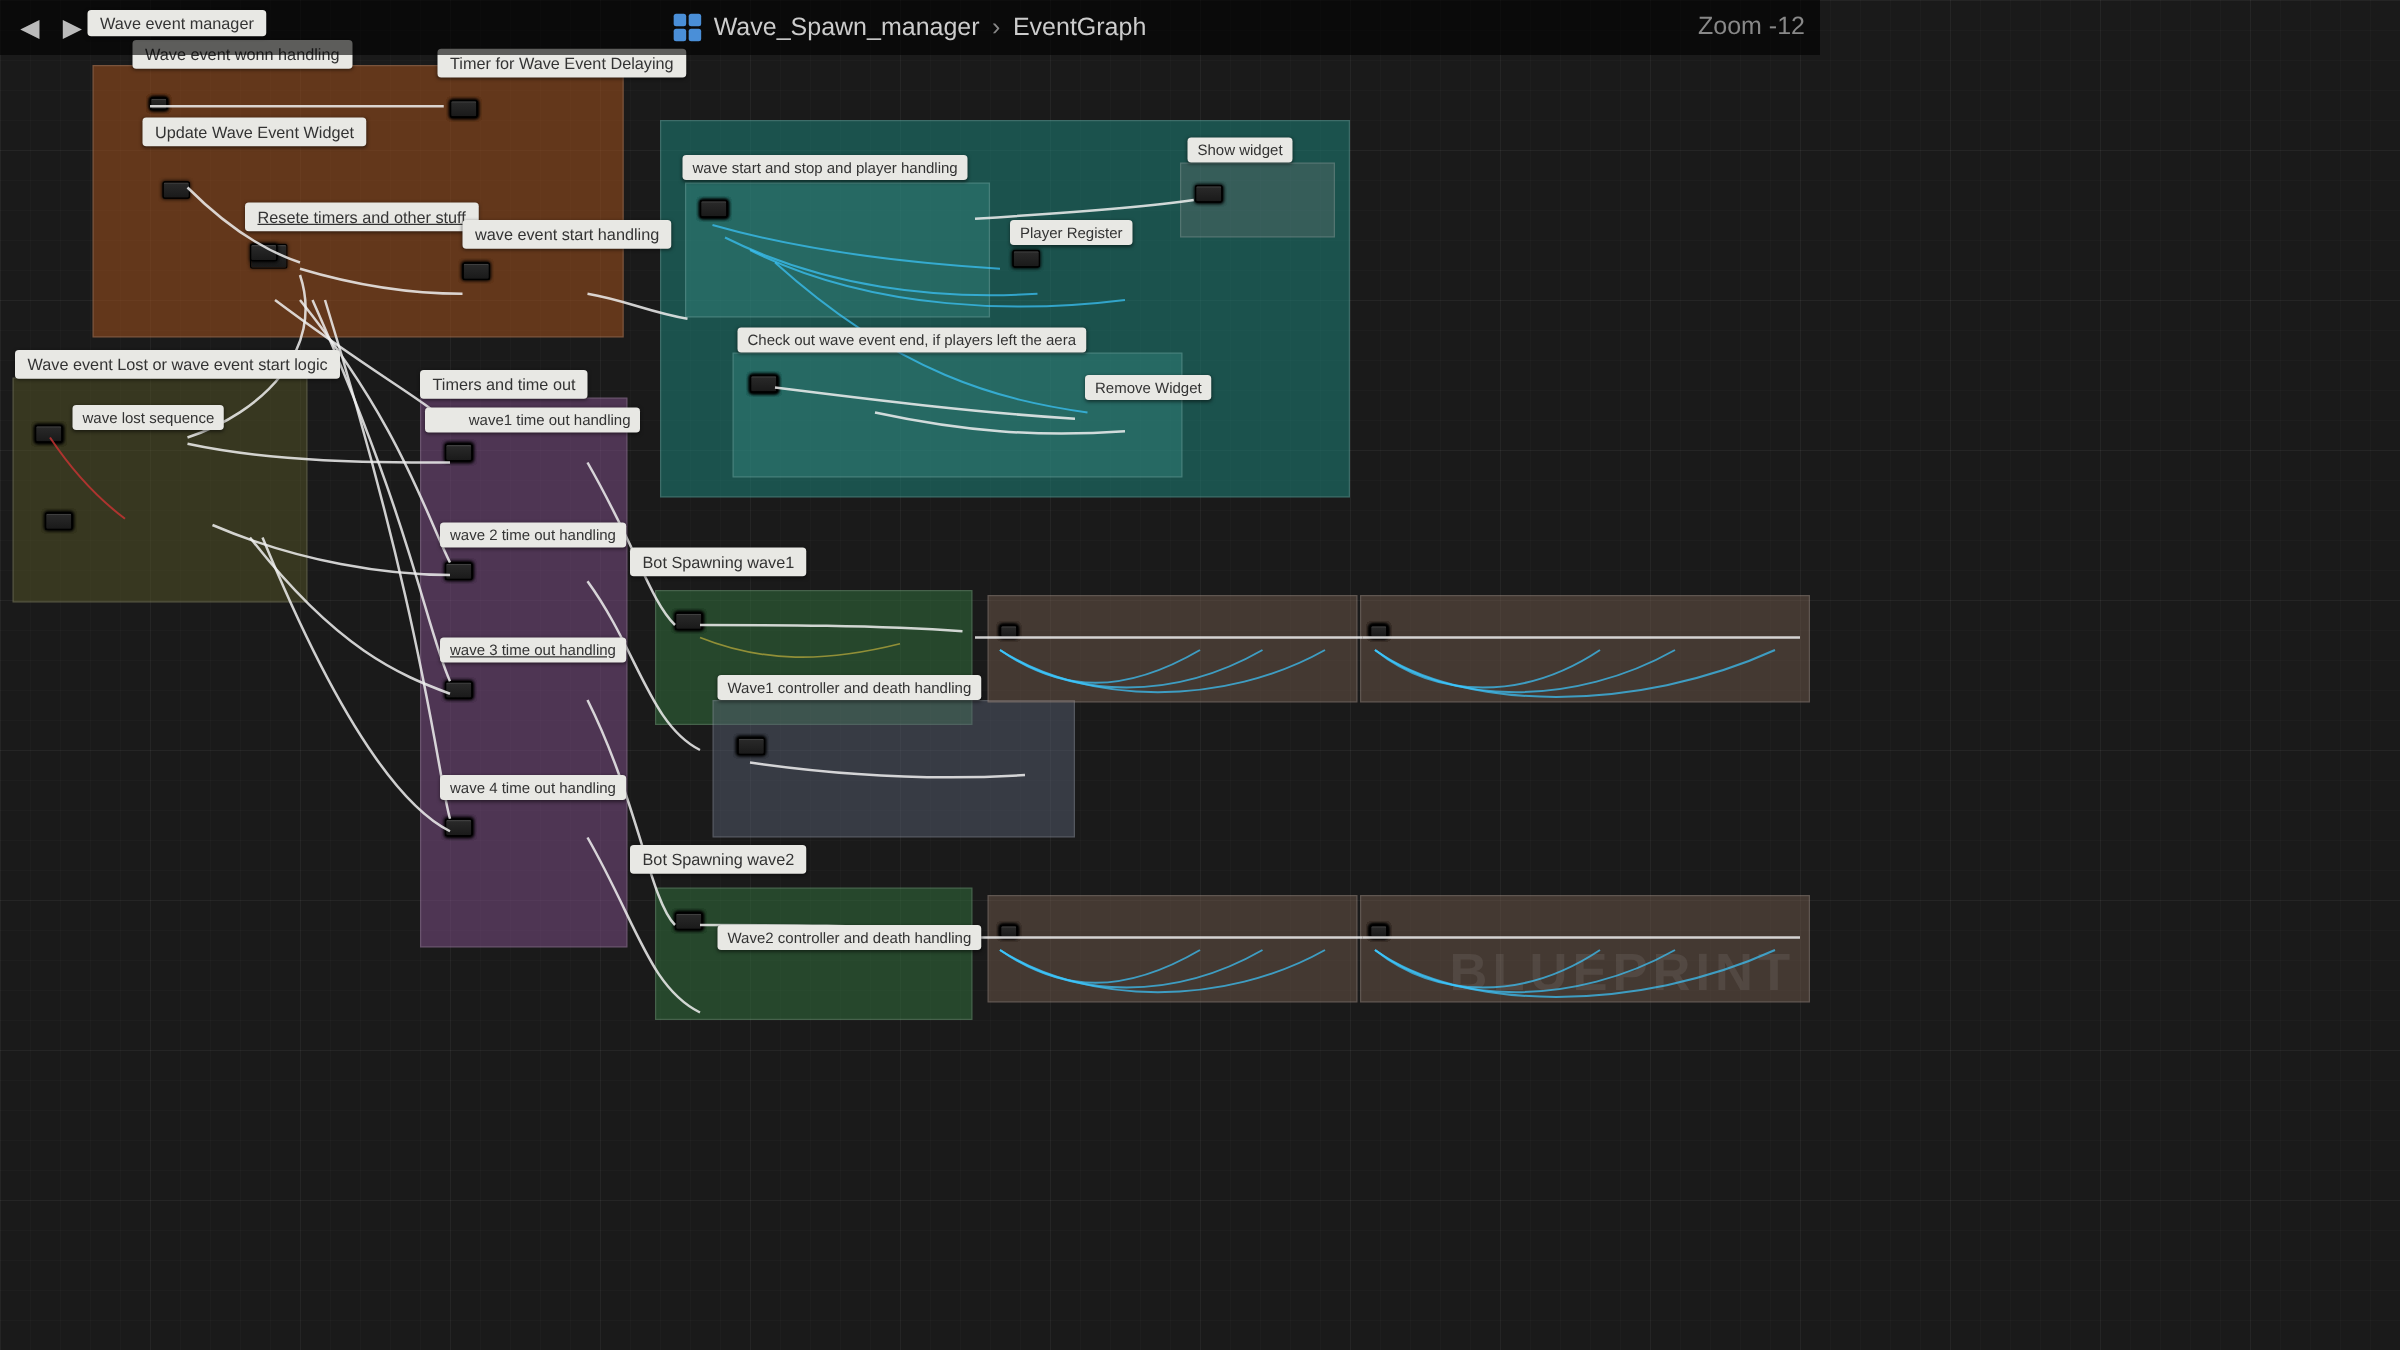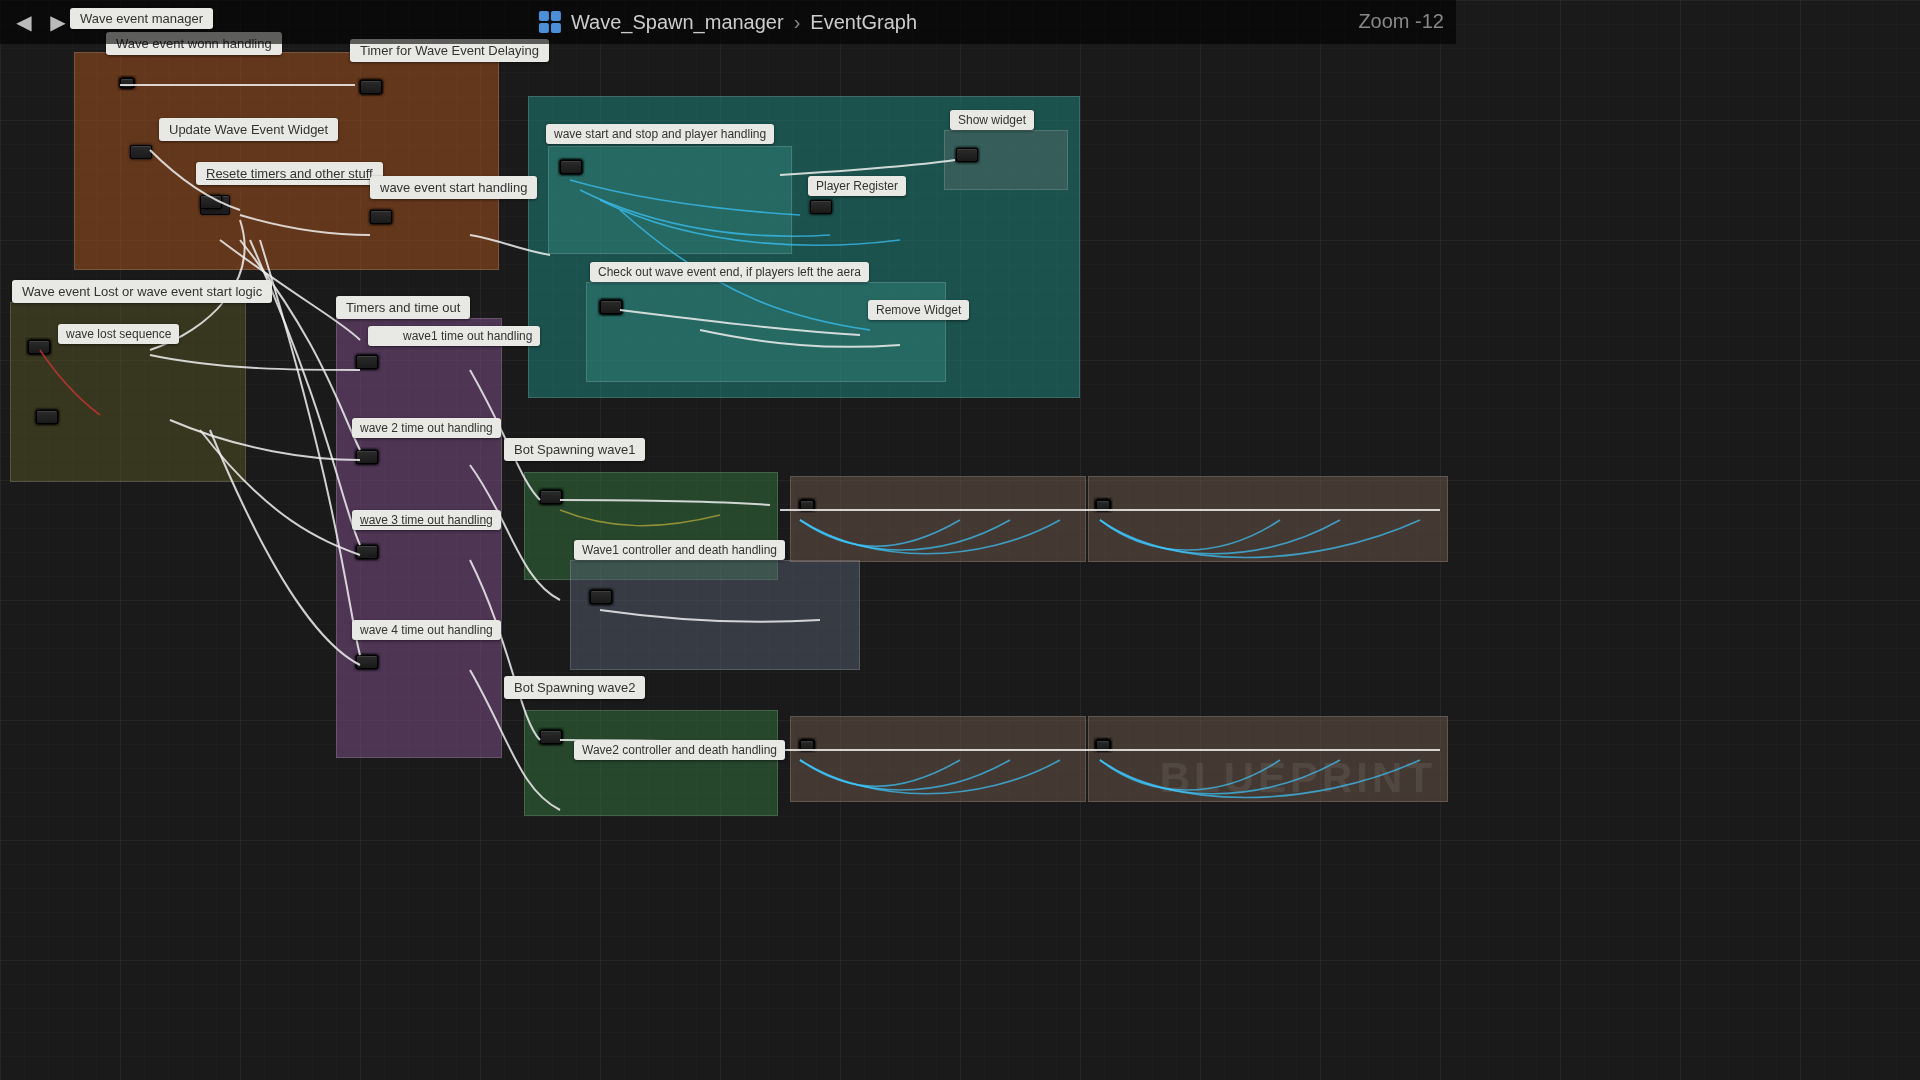--- a/index.html
+++ b/index.html
@@ -186,27 +186,27 @@
   <div class="region green" style="left:524px; top:472px; width:254px; height:108px;"></div>
   <div class="region slate" style="left:570px; top:560px; width:290px; height:110px;"></div>
   <div class="region tan" style="left:790px; top:476px; width:296px; height:86px;"></div>
   <div class="region tan" style="left:1088px; top:476px; width:360px; height:86px;"></div>
   <div class="region green" style="left:524px; top:710px; width:254px; height:106px;"></div>
   <div class="region tan" style="left:790px; top:716px; width:296px; height:86px;"></div>
   <div class="region tan" style="left:1088px; top:716px; width:360px; height:86px;"></div>
 
   <div class="comment" style="left:106px; top:32px;">Wave event wonn handling</div>
   <div class="comment" style="left:350px; top:39px;">Timer for Wave Event Delaying</div>
-  <div class="comment" style="left:114px; top:118px;margin-left:45px;">Update Wave Event Widget</div>
+  <div class="comment" style="left:114px; top:94px;">Update Wave Event Widget</div>
   <div class="comment" style="left:196px; top:162px;text-decoration:underline;">Resete timers and other stuff</div>
   <div class="comment" style="left:370px; top:176px;">wave event start handling</div>
   <div class="comment" style="left:12px; top:280px;">Wave event Lost or wave event start logic</div>
   <div class="comment small" style="left:58px; top:324px;text-align:right;">wave lost sequence</div>
   <div class="comment" style="left:336px; top:296px;">Timers and time out</div>
-  <div class="comment small" style="left:368px; top:326px;padding-left:35px;">wave1 time out handling</div>
+  <div class="comment small" style="left:340px; top:326px;padding-left:35px;">wave1 time out handling</div>
   <div class="comment small" style="left:352px; top:418px;">wave 2 time out handling</div>
   <div class="comment small" style="left:352px; top:510px;text-decoration:underline;">wave 3 time out handling</div>
   <div class="comment small" style="left:352px; top:620px;">wave 4 time out handling</div>
   <div class="comment small" style="left:546px; top:124px;">wave start and stop and player handling</div>
   <div class="comment small" style="left:950px; top:110px;">Show widget</div>
   <div class="comment small" style="left:808px; top:176px;">Player Register</div>
   <div class="comment small" style="left:590px; top:262px;">Check out wave event end, if players left the aera</div>
   <div class="comment small" style="left:868px; top:300px;">Remove Widget</div>
   <div class="comment" style="left:504px; top:438px;">Bot Spawning wave1</div>
   <div class="comment small" style="left:574px; top:540px;">Wave1 controller and death handling</div>

